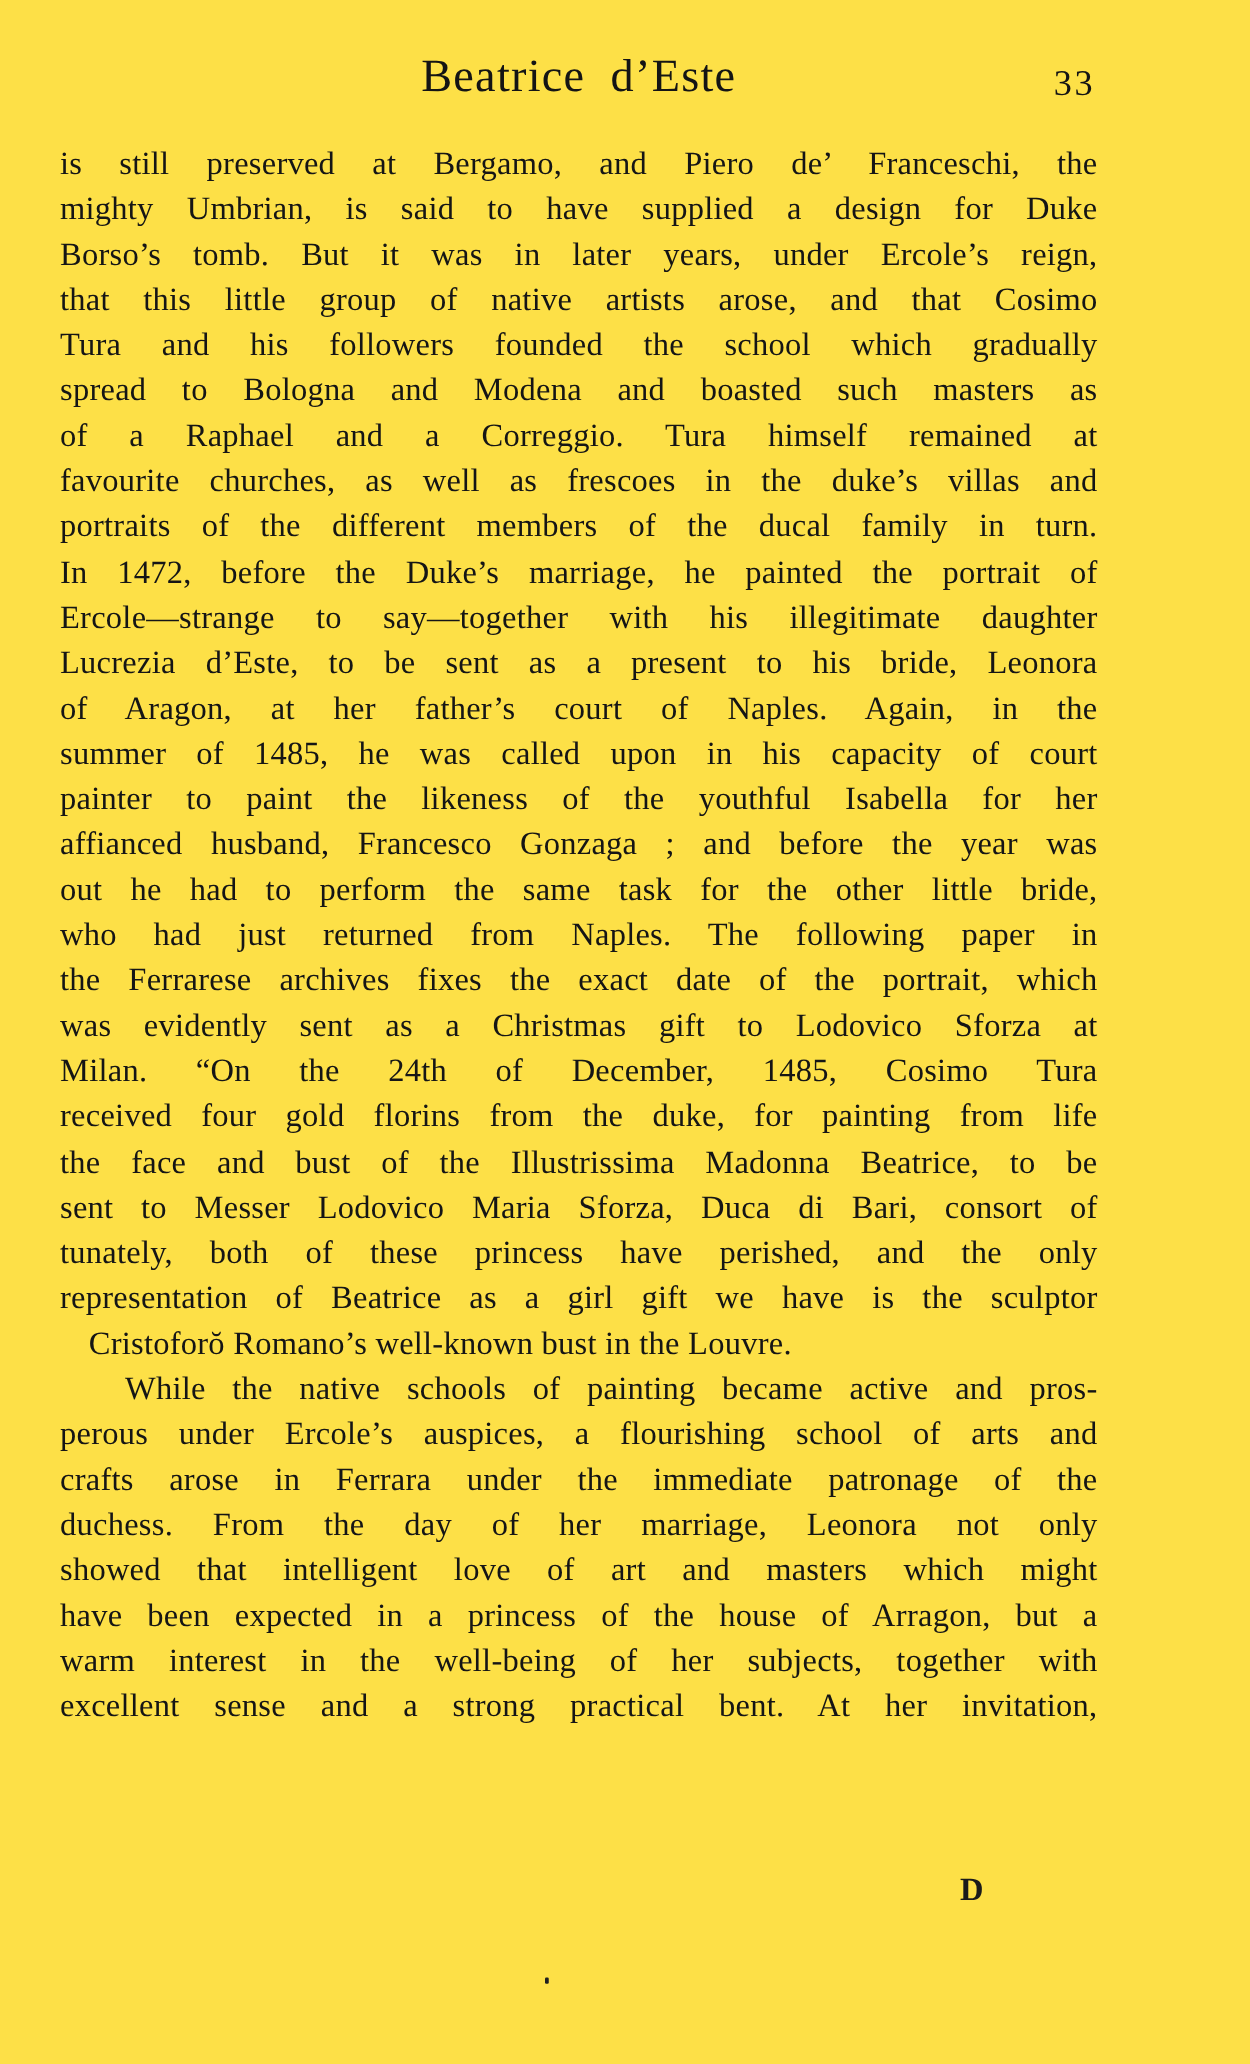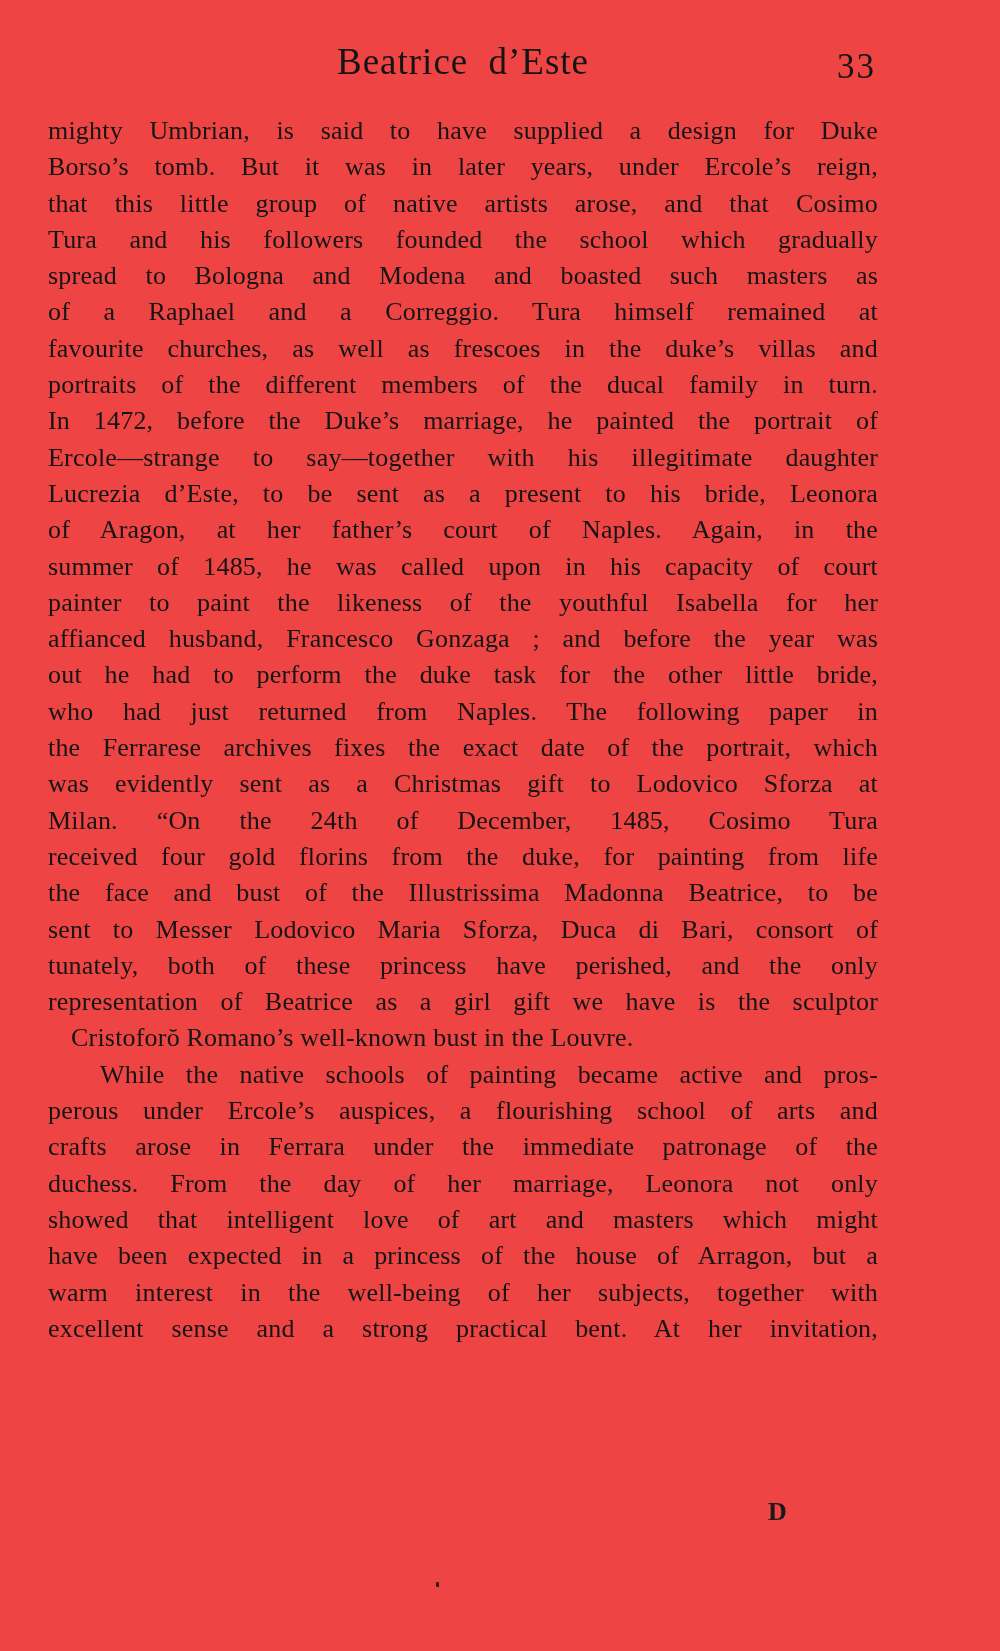--- a/index.html
+++ b/index.html
@@ -31,21 +31,21 @@
     font-size: 37px;
     line-height: 40px;
     letter-spacing: 1px;
     word-spacing: 10px;
     color: #141414;
   }
   .page-number {
     position: absolute;
     right: 2px;
     top: 6px;
-    font-size: 35px;
+    font-size: 29px;
     line-height: 38px;
     letter-spacing: 2px;
     color: #141414;
   }
   .text-block {
     position: absolute;
     top: 113px;
     left: 48px;
     width: 830px;
     font-size: 26px;
@@ -81,44 +81,45 @@
     left: 436px;
     width: 3px;
     height: 5px;
     background: #1f1f1f;
     border-radius: 1px;
   }
 </style>
 </head>
 <body>
 
-<div class="page" style="background: #ef4444; color: rgb(21, 21, 21);">
+<div class="page" style="background: #fde047; color: rgb(21, 21, 21);">
 
   <div class="running-head">
     <div class="running-title">Beatrice d’Este</div>
     <div class="page-number">33</div>
   </div>
 
   <div class="text-block">
+      <div class="line">is still preserved at Bergamo, and Piero de’ Franceschi, the</div>
       <div class="line">mighty Umbrian, is said to have supplied a design for Duke</div>
       <div class="line">Borso’s tomb.  But it was in later years, under Ercole’s reign,</div>
       <div class="line">that this little group of native artists arose, and that Cosimo</div>
       <div class="line">Tura and his followers founded the school which gradually</div>
       <div class="line">spread to Bologna and Modena and boasted such masters as</div>
       <div class="line">of a Raphael and a Correggio.  Tura himself remained at</div>
       <div class="line">favourite churches, as well as frescoes in the duke’s villas and</div>
       <div class="line">portraits of the different members of the ducal family in turn.</div>
       <div class="line">In 1472, before the Duke’s marriage, he painted the portrait of</div>
       <div class="line">Ercole—strange to say—together with his illegitimate daughter</div>
       <div class="line">Lucrezia d’Este, to be sent as a present to his bride, Leonora</div>
       <div class="line">of Aragon, at her father’s court of Naples.  Again, in the</div>
       <div class="line">summer of 1485, he was called upon in his capacity of court</div>
       <div class="line">painter to paint the likeness of the youthful Isabella for her</div>
       <div class="line">affianced husband, Francesco Gonzaga ; and before the year was</div>
-      <div class="line">out he had to perform the duke task for the other little bride,</div>
+      <div class="line">out he had to perform the same task for the other little bride,</div>
       <div class="line">who had just returned from Naples.  The following paper in</div>
       <div class="line">the Ferrarese archives fixes the exact date of the portrait, which</div>
       <div class="line">was evidently sent as a Christmas gift to Lodovico Sforza at</div>
       <div class="line">Milan.  “On the 24th of December, 1485, Cosimo Tura</div>
       <div class="line">received four gold florins from the duke, for painting from life</div>
       <div class="line">the face and bust of the Illustrissima Madonna Beatrice, to be</div>
       <div class="line">sent to Messer Lodovico Maria Sforza, Duca di Bari, consort of</div>
       <div class="line">tunately, both of these princess have perished, and the only</div>
       <div class="line">representation of Beatrice as a girl gift we have is the sculptor</div>
       <div class="line no-justify">Cristoforŏ Romano’s well-known bust in the Louvre.</div>

